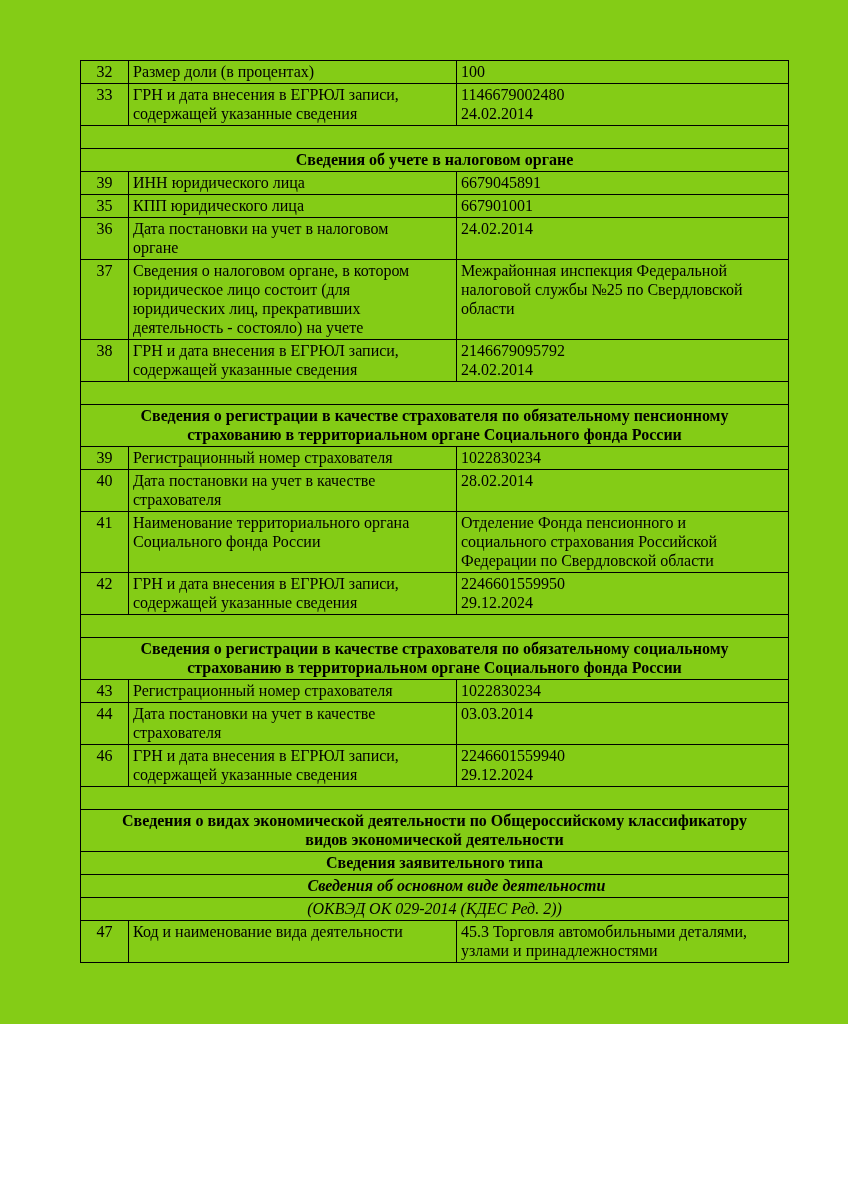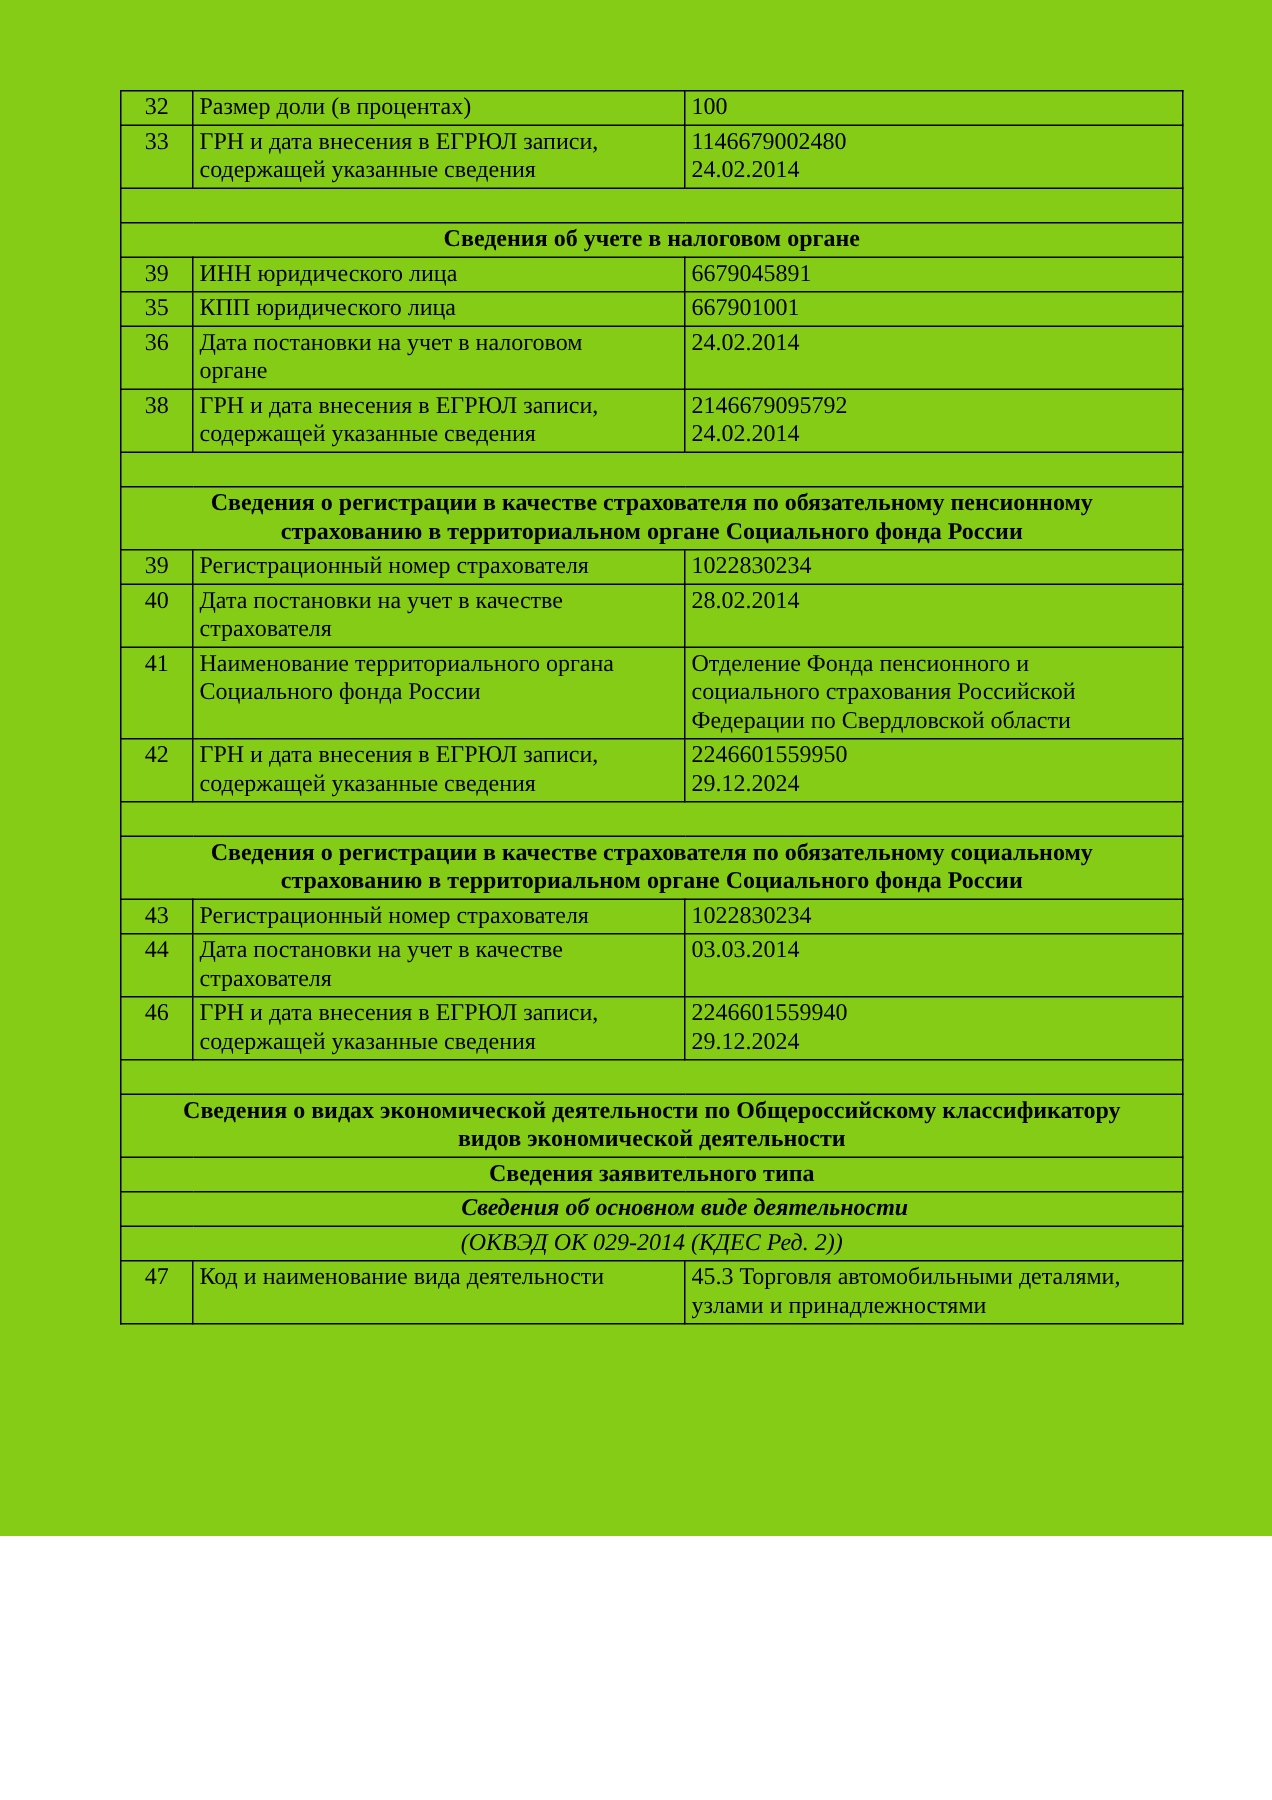--- a/index.html
+++ b/index.html
@@ -102,20 +102,30 @@
         <td class="lbl">КПП юридического лица</td>
         <td class="val">667901001</td>
       </tr>
       <tr>
         <td class="num">36</td>
         <td class="lbl">Дата постановки на учет в налоговом
 органе</td>
         <td class="val">24.02.2014</td>
       </tr>
       <tr>
+        <td class="num">37</td>
+        <td class="lbl">Сведения о налоговом органе, в котором
+юридическое лицо состоит (для
+юридических лиц, прекративших
+деятельность - состояло) на учете</td>
+        <td class="val">Межрайонная инспекция Федеральной
+налоговой службы №25 по Свердловской
+области</td>
+      </tr>
+      <tr>
         <td class="num">38</td>
         <td class="lbl">ГРН и дата внесения в ЕГРЮЛ записи,
 содержащей указанные сведения</td>
         <td class="val">2146679095792
 24.02.2014</td>
       </tr>
       <tr class="spacer">
           <td colspan="3"></td>
         </tr>
       <tr>

